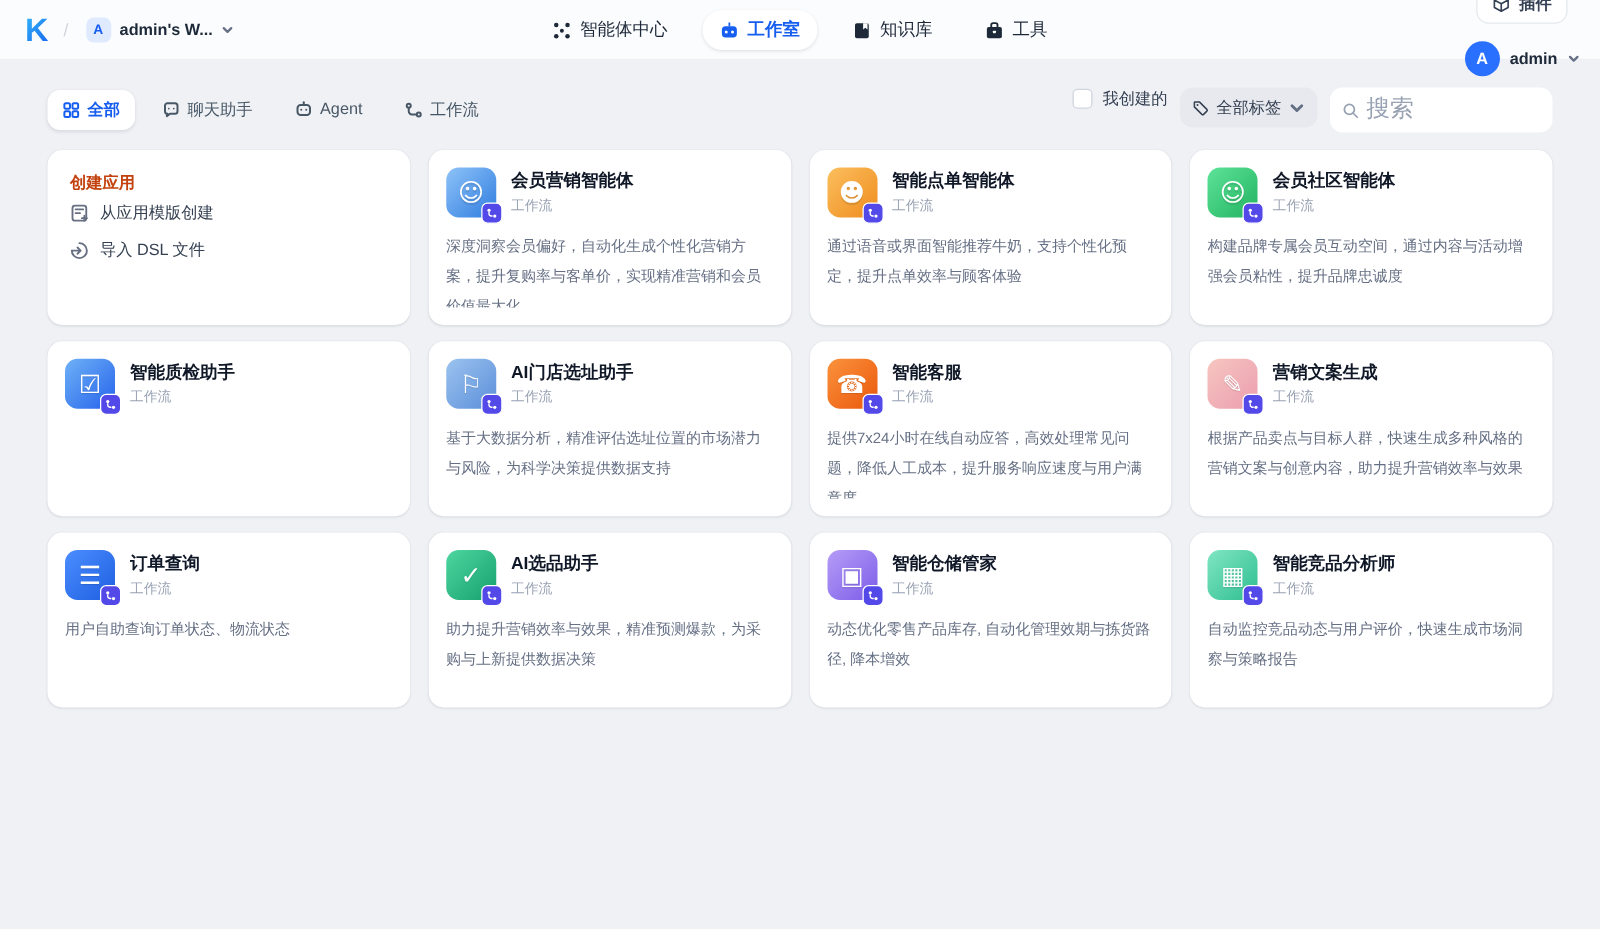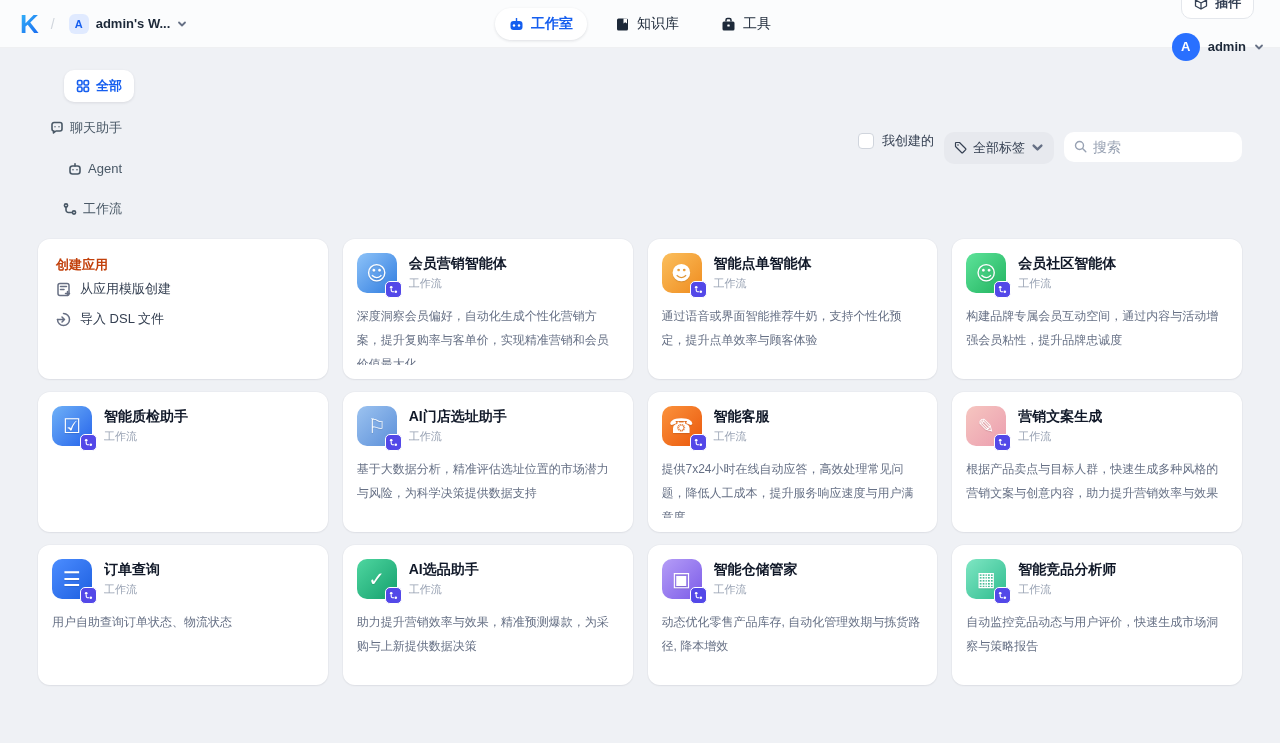--- a/index.html
+++ b/index.html
@@ -68,21 +68,21 @@
     width:28px; height:28px; border-radius:50%; background:#2970ff; color:#fff;
     font-size:13px; font-weight:700; display:flex; align-items:center; justify-content:center;
   }
   .user-name { font-size:13px; font-weight:600; color:#1d2939; }
 
   
   .filter-row {
     margin:22px 38px 14px 38px;
     display:flex; align-items:center; justify-content:space-between;
   }
-  .type-tabs { display:flex; align-items:flex-end; gap:10px;flex-direction:column; }
+  .type-tabs { display:flex; align-items:flex-start; gap:10px; }
   .type-tab {
     display:flex; align-items:center; gap:6px; padding:7px 12px; border-radius:10px;
     font-size:13px; color:#495866; font-weight:500; cursor:pointer; white-space:nowrap;
   }
   .type-tab svg { width:14px; height:14px; }
   .type-tab.active {
     background:#fff; color:#155eef; font-weight:700;
     box-shadow:0 1px 3px rgba(16,24,40,.10);
   }
   .tab-ic { fill:none; stroke:#495866; stroke-width:1.6; stroke-linecap:round; stroke-linejoin:round; }
@@ -98,21 +98,21 @@
     display:flex; align-items:center; gap:6px; background:#e7e9ee; border-radius:10px;
     padding:7px 10px; font-size:13px; color:#354052; font-weight:500; cursor:pointer;
   }
   .tag-filter svg { width:13px; height:13px; }
   .search-box {
     display:flex; align-items:center; gap:6px; background:#fff; border-radius:10px;
     padding:7px 10px; width:178px;
   }
   .search-box svg { width:13px; height:13px; flex:none; }
   .search-input {
-    border:none; outline:none; font-size:14px; color:#101828; width:100%;
+    border:none; outline:none; font-size:19px; color:#101828; width:100%;
     font-family:inherit; background:transparent;
   }
   .search-input::placeholder { color:#98a2b3; }
 
   
   .grid {
     margin:0 38px;
     display:grid; grid-template-columns:repeat(4,1fr);
     grid-auto-rows:140px; gap:13px 15px;
   }
@@ -165,20 +165,30 @@
     <div class="ws-chip">
       <span class="ws-avatar">A</span>
       <span class="ws-name">admin's W...</span>
       <svg class="chev" viewBox="0 0 10 10">
           <path d="M2 3.5 L5 6.5 L8 3.5"></path>
         </svg>
     </div>
   </div>
 
   <div class="nav-center">
+    <div class="nav-item">
+      <svg viewBox="0 0 15 15">
+        <circle class="nav-ic-dark" cx="3" cy="3" r="1.8"></circle>
+          <circle class="nav-ic-dark" cx="12" cy="3" r="1.8"></circle>
+        <circle class="nav-ic-dark" cx="7.5" cy="7.5" r="1.6"></circle>
+        <circle class="nav-ic-dark" cx="3" cy="12" r="1.8"></circle>
+          <circle class="nav-ic-dark" cx="12" cy="12" r="1.8"></circle>
+      </svg>
+      <span>智能体中心</span>
+    </div>
     <div class="nav-item active">
       <svg viewBox="0 0 15 15">
         <rect class="nav-ic-blue" x="1.5" y="4" width="12" height="9" rx="3"></rect>
         <rect class="nav-ic-blue" x="6.8" y="1" width="1.4" height="3"></rect>
         <circle cx="5" cy="8.5" r="1.2" fill="#fff"></circle>
           <circle cx="10" cy="8.5" r="1.2" fill="#fff"></circle>
       </svg>
       <span>工作室</span>
     </div>
     <div class="nav-item">

